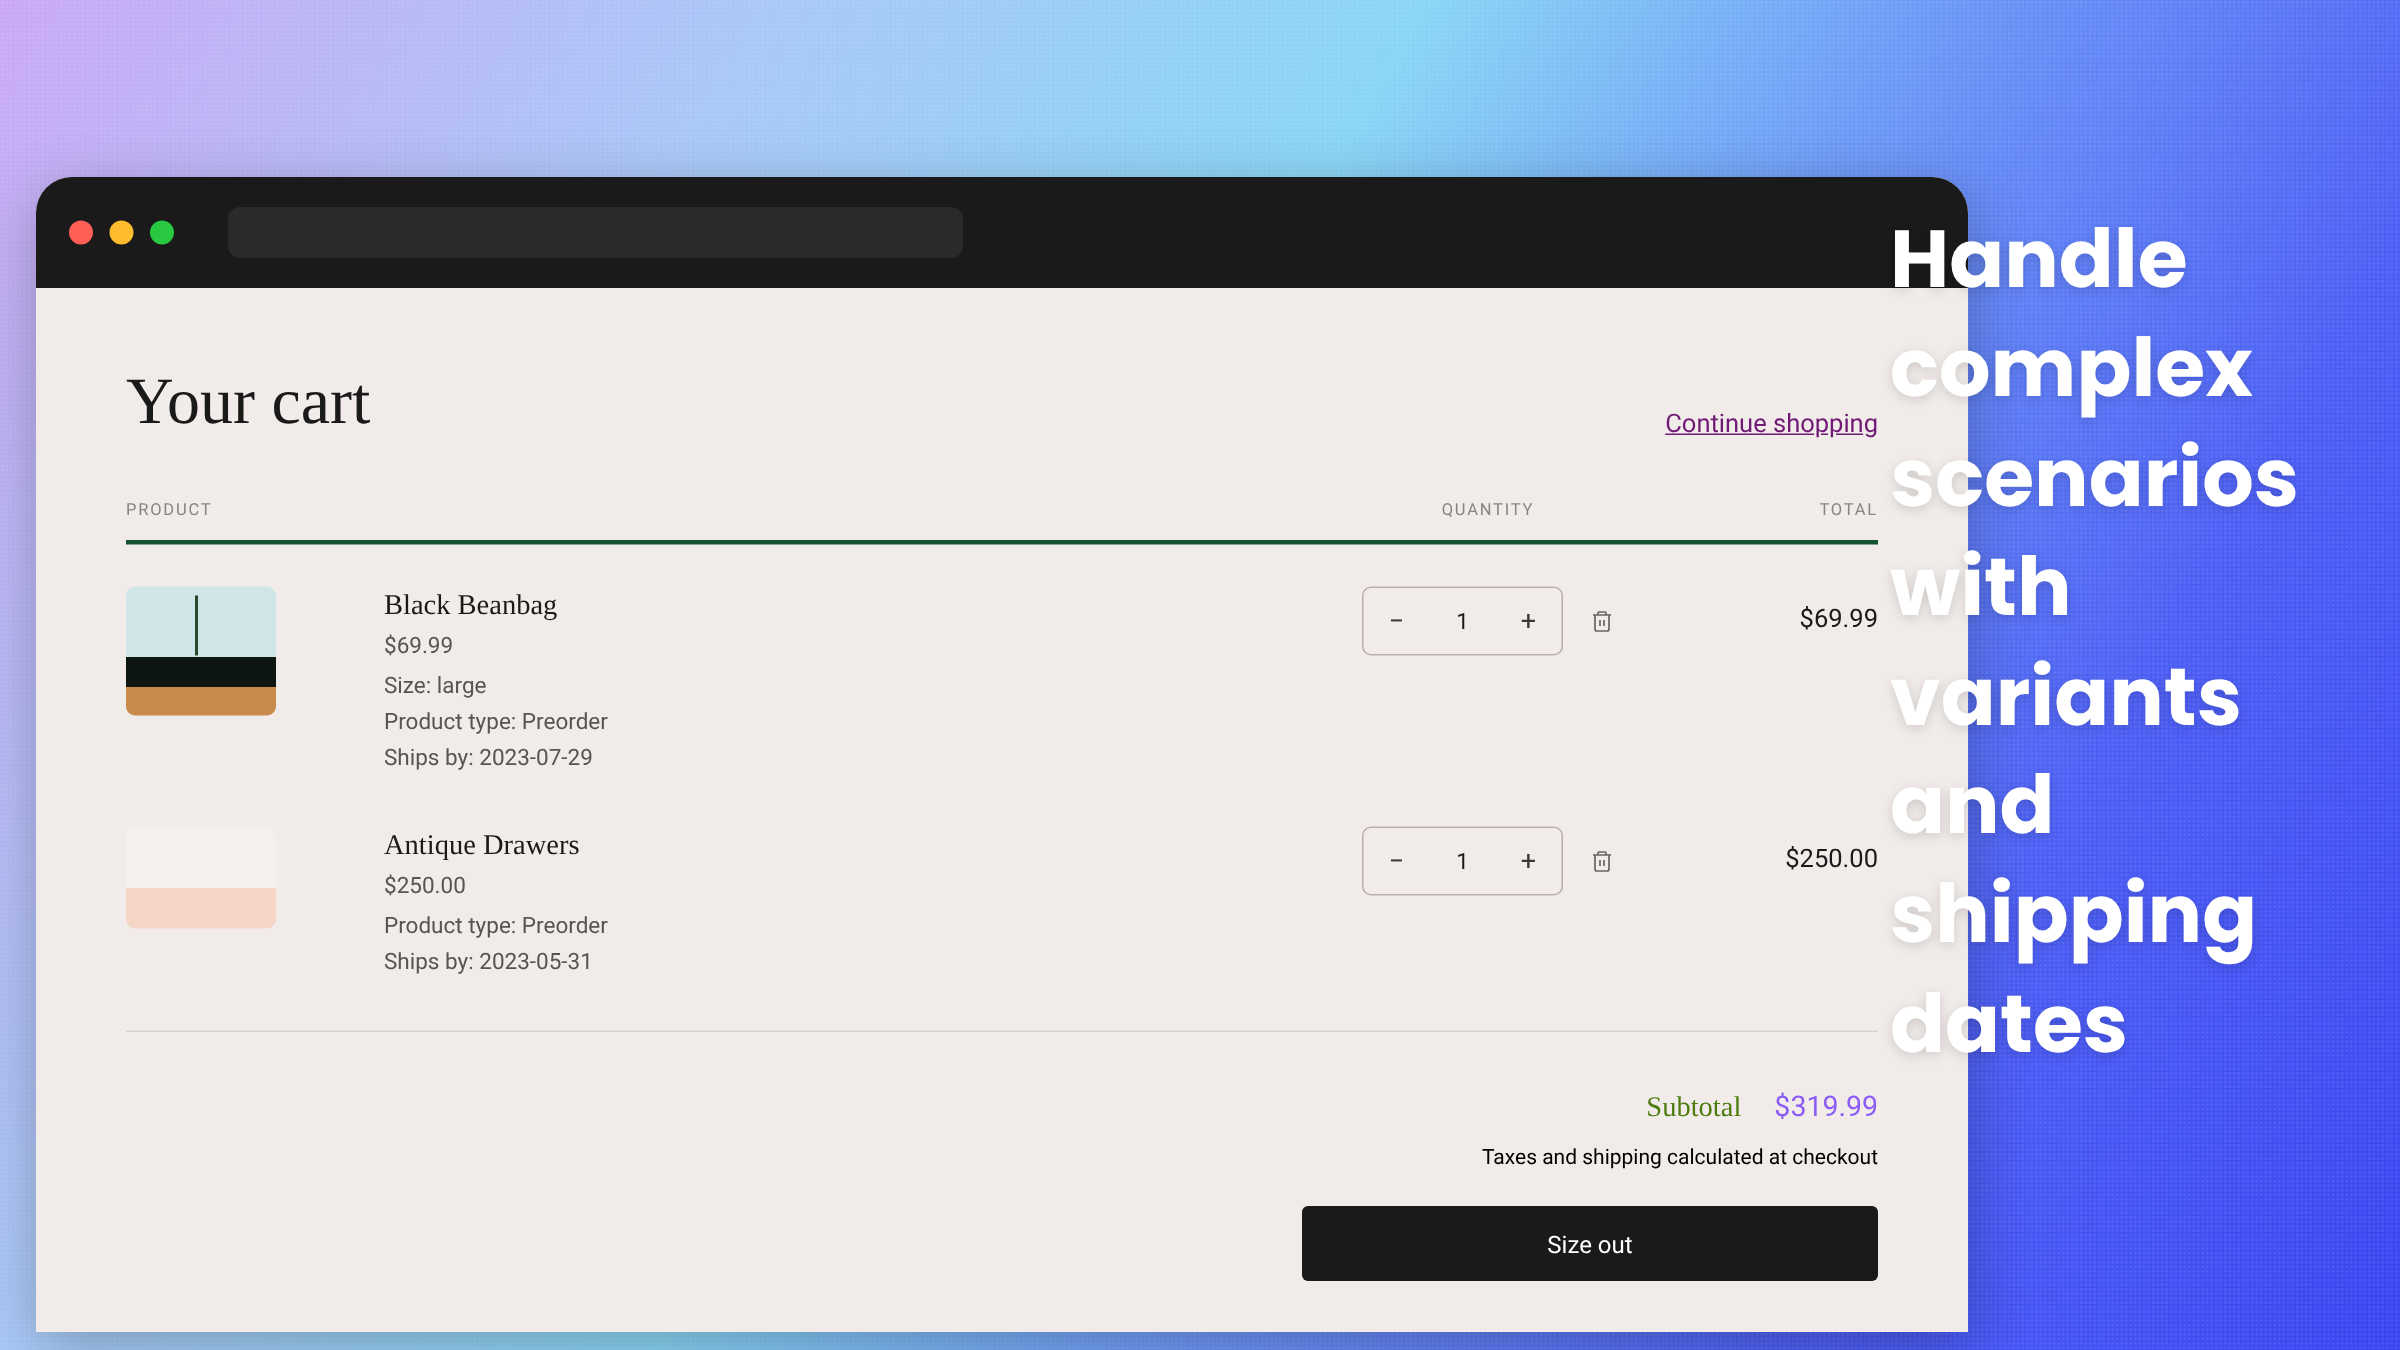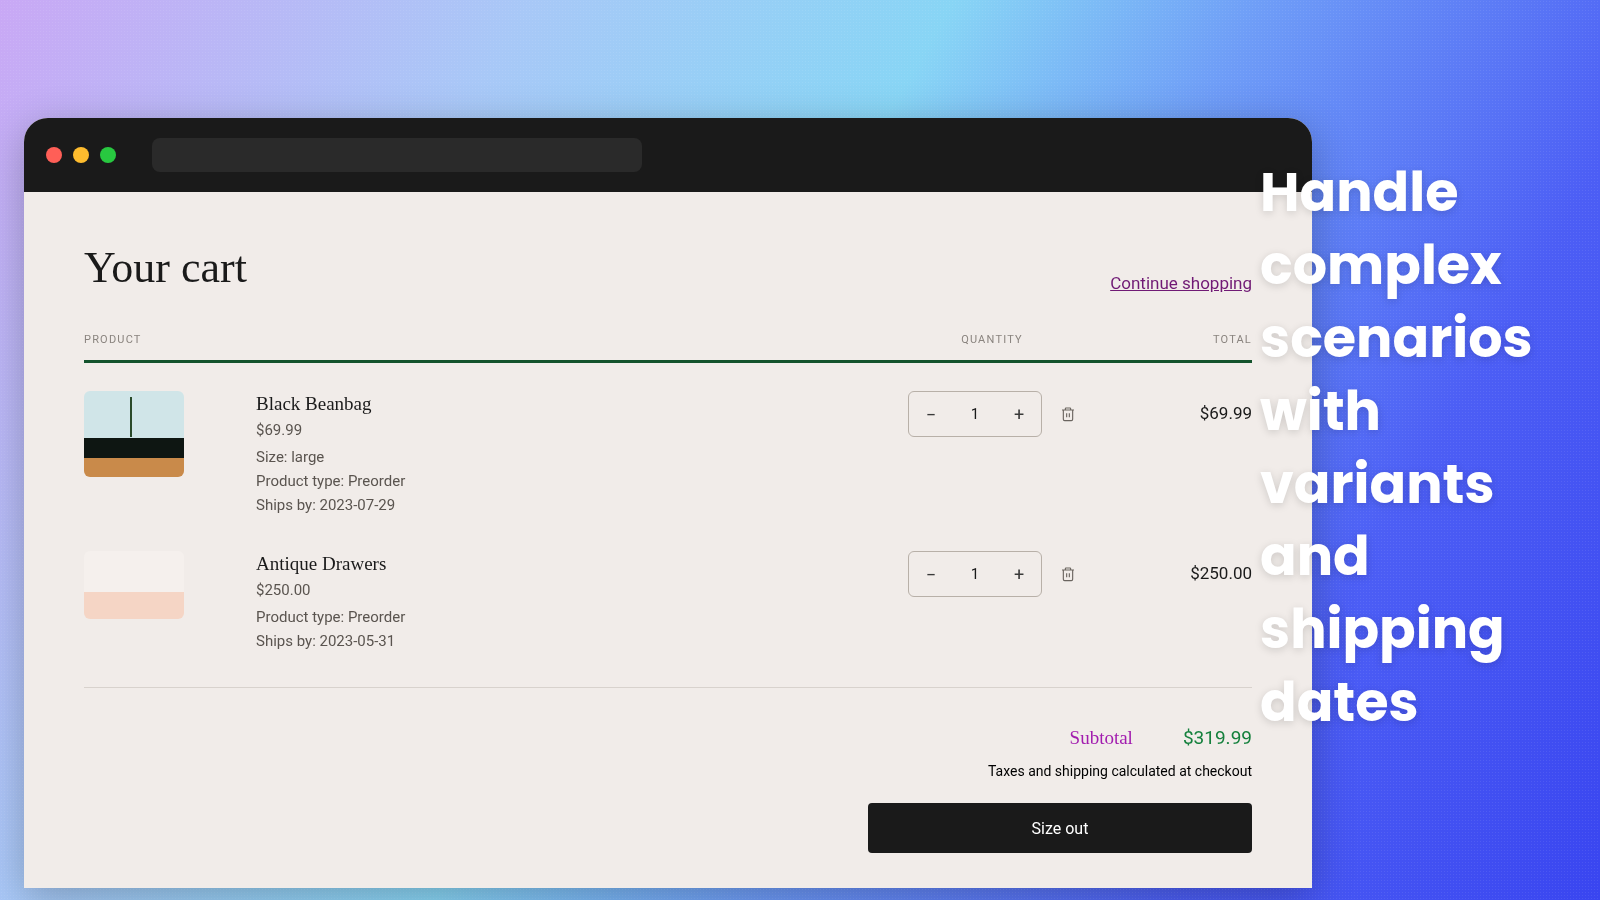--- a/index.html
+++ b/index.html
@@ -177,26 +177,25 @@
   gap: 14px;
 }
 .subtotal-row {
   display: flex;
   align-items: baseline;
   gap: 22px;
 }
 .subtotal-label {
   font-family: Georgia, "Times New Roman", serif;
   font-size: 19px;
-  color: #a21caf;
+  color: #4d7c0f;
 }
 .subtotal-val {
   font-size: 19px;
-  color: #15803d;
-  margin-left: 28px;
+  color: #8b5cf6;
 }
 .tax-note {
   font-size: 14px;
   color: #000000;
 }
 .checkout-btn {
   margin-top: 10px;
   width: 384px;
   height: 50px;
   background: #1a1a1a;
@@ -204,21 +203,21 @@
   border-radius: 4px;
   display: flex;
   align-items: center;
   justify-content: center;
   font-size: 16px;
   cursor: pointer;
 }
 .tagline {
   position: absolute;
   left: 1260px;
-  top: 156px;
+  top: 136px;
   width: 320px;
   color: #fff;
   font-family: "Poppins", -apple-system, sans-serif;
   font-weight: 700;
   font-size: 54px;
   line-height: 1.35;
   text-shadow: 0 2px 8px rgba(0,0,0,0.15);
 }
 </style>
 </head>

